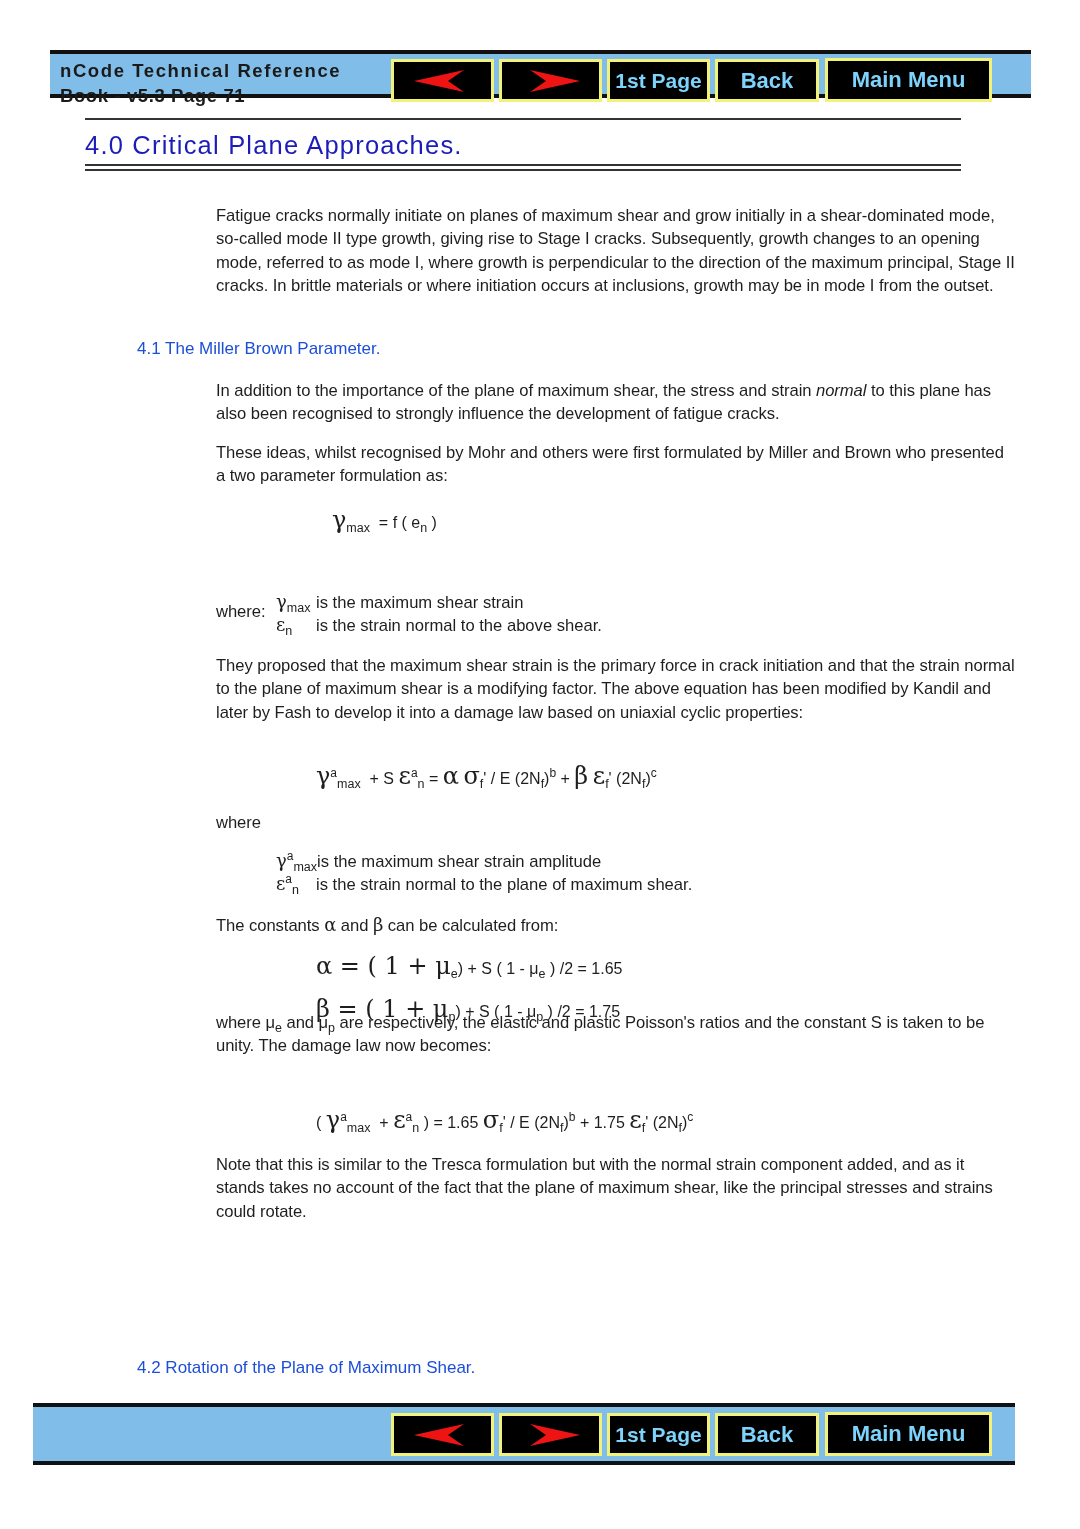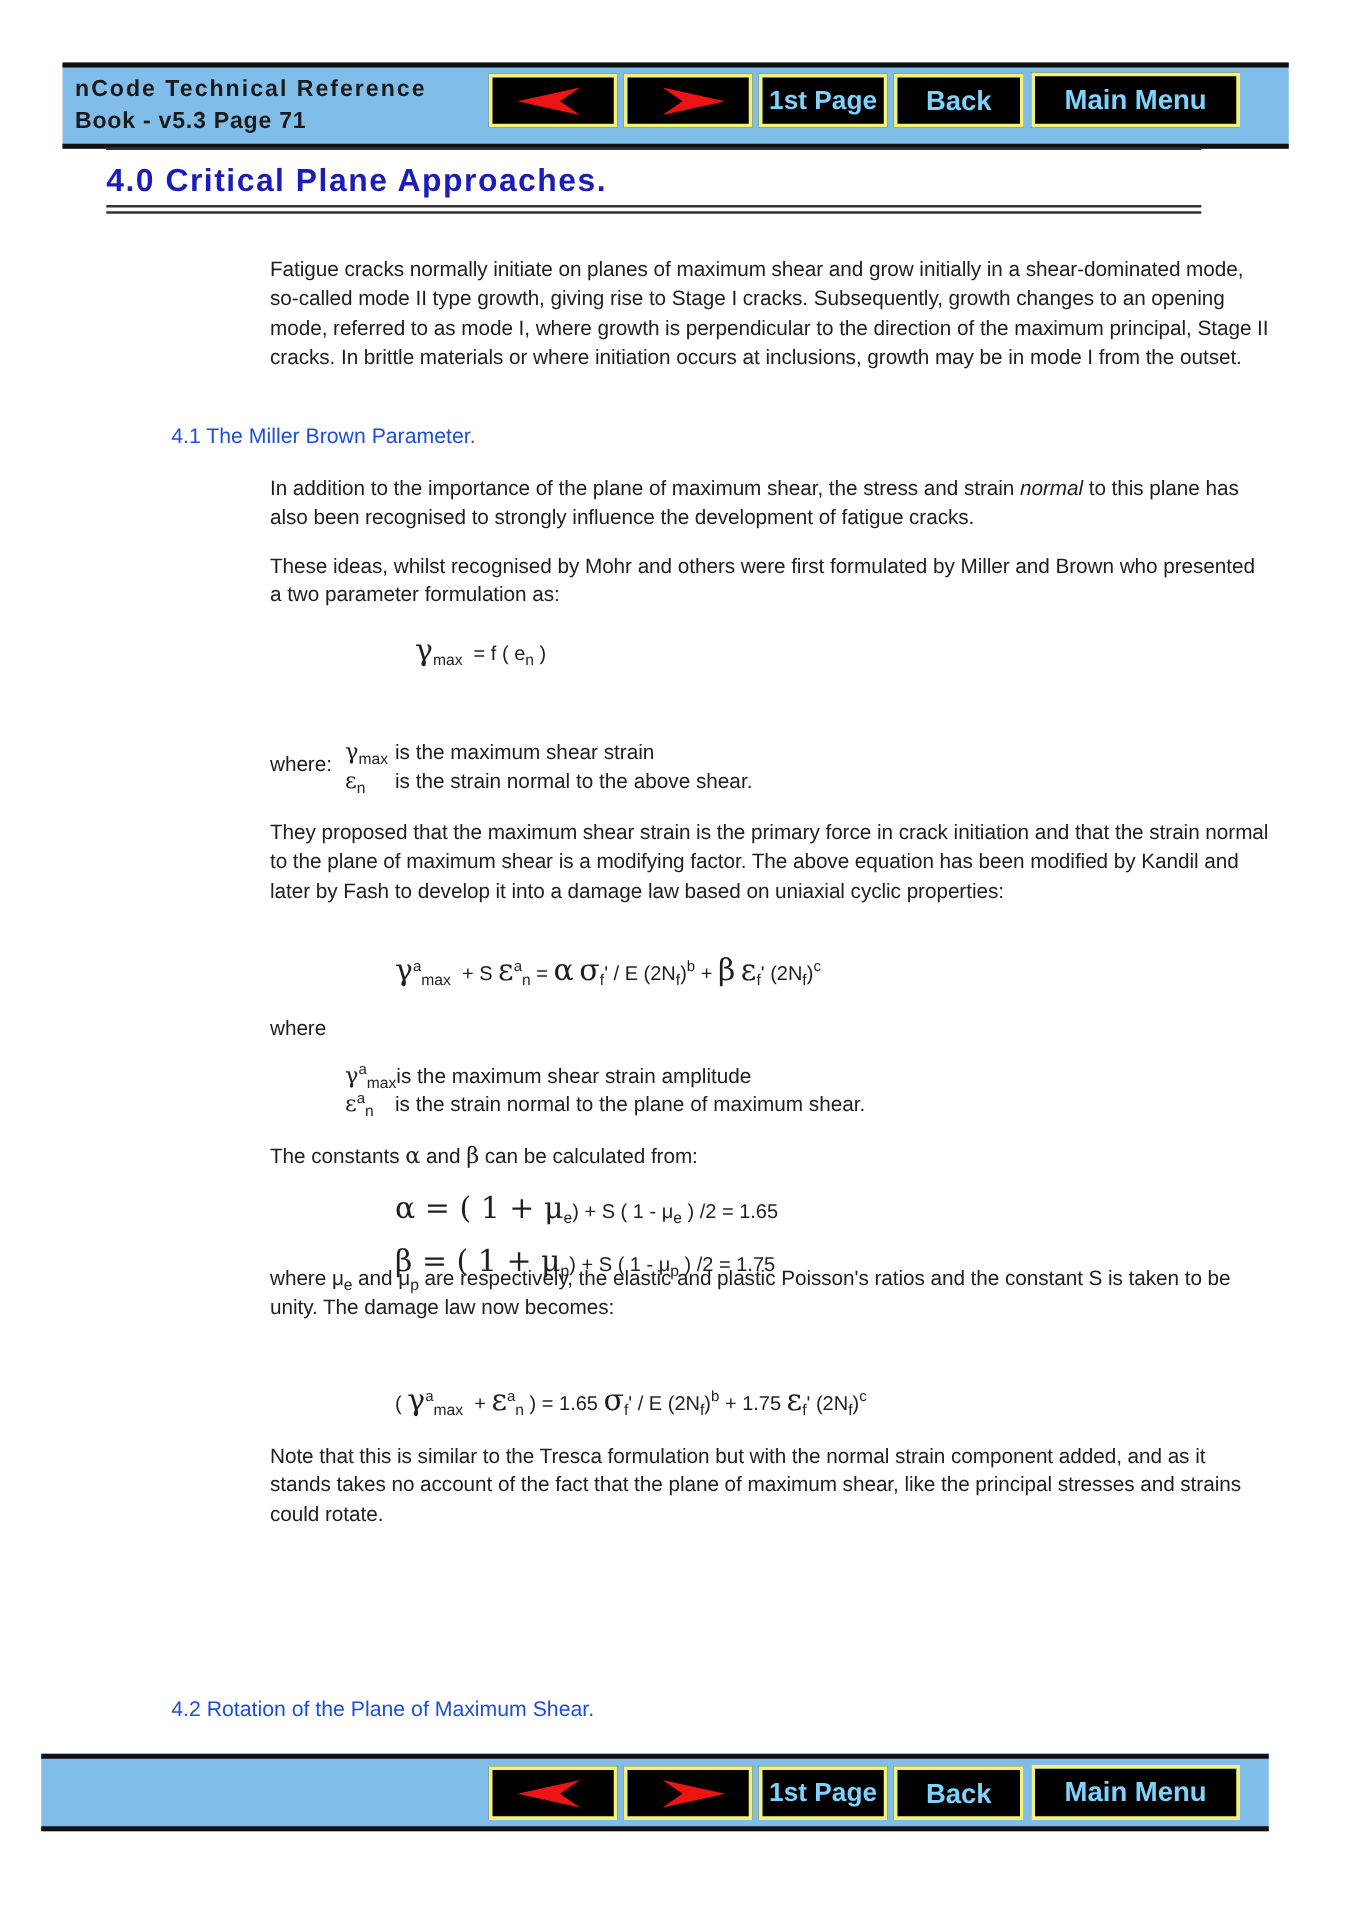--- a/index.html
+++ b/index.html
@@ -1,36 +1,36 @@
 <!DOCTYPE html>
 <html><head>
   <meta charset="utf-8">
   <style>
     html, body { margin: 0; padding: 0; background: #ffffff; }
     body { width: 1080px; height: 1529px; position: relative; font-family: "Liberation Sans", sans-serif; color: #1a1a1a; overflow: hidden; }
 
     
     .navbar { position: absolute; background: #80bde8; border-top: 4px solid #111; border-bottom: 4px solid #111; box-sizing: border-box; }
-    .navbar.top { left: 50px; top: 50px; width: 981px; height: 69px; }
+    .navbar.top { left: 50px; top: 50px; width: 981px; height: 48px; }
     .navbar.bottom { left: 33px; top: 1403px; width: 982px; height: 62px; }
 
     .nav-title { position: absolute; left: 10px; top: 4px; font-weight: bold; font-size: 18.5px; letter-spacing: 1.6px; line-height: 25px; color: #1a1a1a; }
     .nav-title div { white-space: nowrap; }
     .nav-title .l2 { letter-spacing: 0.6px; }
 
     .btn { position: absolute; background: #000; border: 3px solid #f2f27a; box-sizing: border-box; color: #7dd3fc; font-weight: bold; font-size: 22px; display: flex; align-items: center; justify-content: center; cursor: pointer; white-space: nowrap; }
     .btn svg { display: block; }
 
     .logo-box { position: absolute; left: 37px; top: 0; width: 166px; height: 100%; background: #fff; border-left: 1px solid #999; border-right: 1px solid #999; box-sizing: border-box; }
     .logo-text { position: absolute; left: 11px; top: 12px; font-family: "Liberation Serif", serif; font-style: italic; font-weight: bold; font-size: 32px; color: #1d1db8; letter-spacing: 0.5px; }
     .logo-mark { position: absolute; left: 100px; top: 5px; width: 60px; height: 46px; background: #1034e8; }
 
     
     .rule { position: absolute; left: 85px; width: 876px; background: #333; }
-    .h1 { position: absolute; left: 85px; top: 131px; font-size: 25.5px; font-weight: bold; color: #1c1cb8; letter-spacing: 1.2px; }
+    .h1 { position: absolute; left: 85px; top: 131px; font-size: 25.5px; font-weight: normal; color: #1c1cb8; letter-spacing: 1.2px; }
 
     .para { position: absolute; left: 216px; width: 800px; font-size: 16.6px; line-height: 23.3px; color: #1e1e1e; letter-spacing: -0.05px; }
     .h2 { position: absolute; left: 137px; font-size: 17px; font-weight: normal; color: #1d4ed8; }
 
     .eq { position: absolute; font-size: 16px; color: #1e1e1e; white-space: nowrap; }
     .greek { font-family: "DejaVu Serif", serif; font-size: 24px; }
     .greek-s { font-family: "DejaVu Serif", serif; font-size: 18px; }
     .num { font-family: "DejaVu Serif", serif; font-size: 24px; }
     sub { font-size: 12.5px; vertical-align: -4px; line-height: 0; }
     sup { font-size: 12px; vertical-align: 7px; line-height: 0; }

